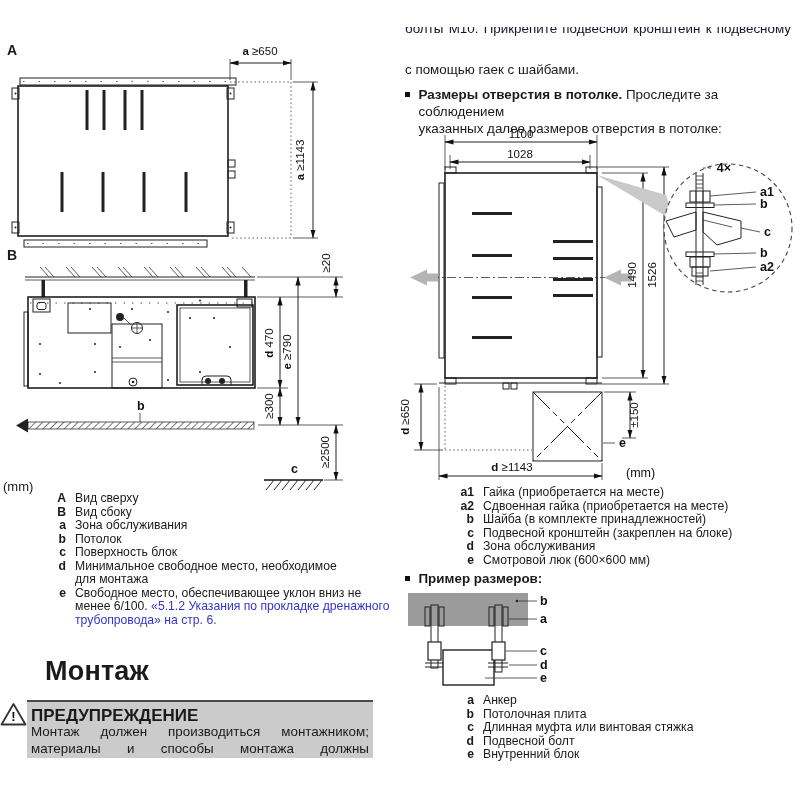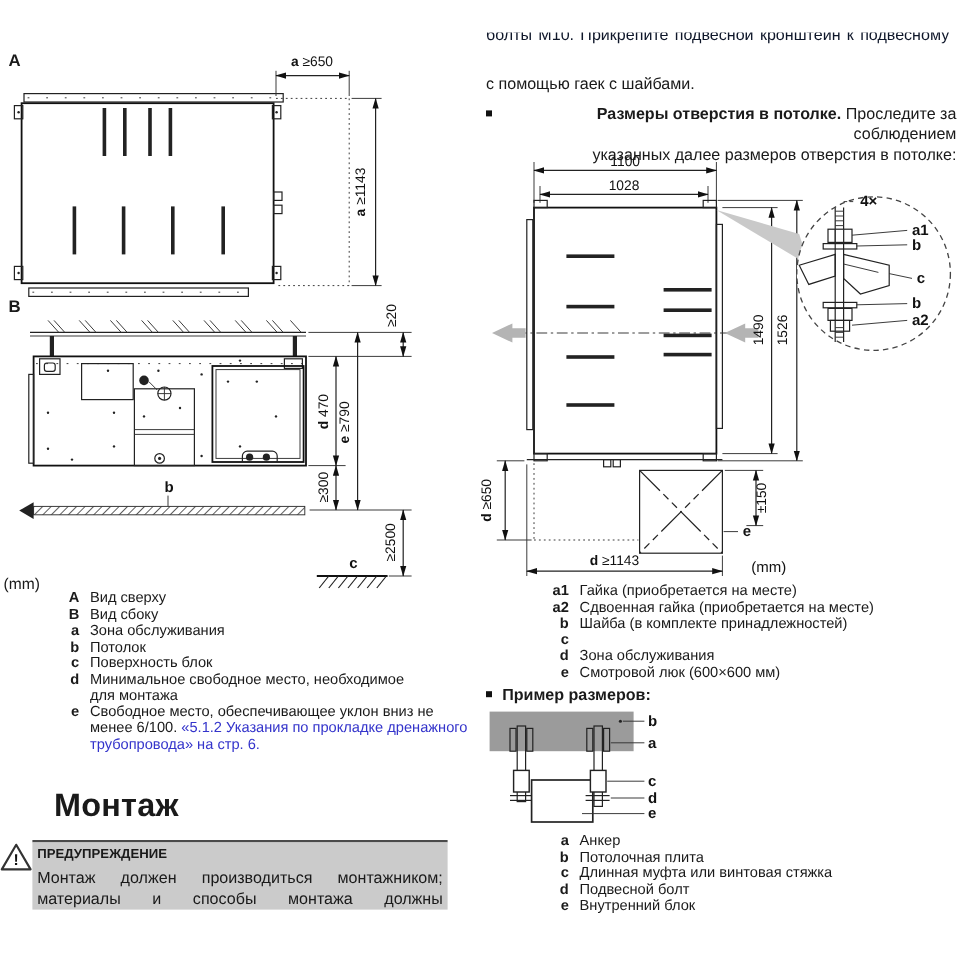--- a/index.html
+++ b/index.html
@@ -4,31 +4,31 @@
 <style>
   html,body{margin:0;padding:0;background:#fff;}
   body{font-family:"Liberation Sans",sans-serif;color:#1a1a1a;}
   #page{position:relative;width:800px;height:800px;background:#fff;overflow:hidden;}
   .abs{position:absolute;}
   .txt{font-size:13.4px;line-height:17px;}
   .jl{text-align:justify;text-align-last:justify;}
   .b{font-weight:bold;}
   .clipline{height:11px;overflow:hidden;color:#0f172a;}
   .clipline>div{margin-top:-7px;}
-  .bullet{display:flex;align-items:flex-start;text-align:right;}
+  .bullet{display:flex;align-items:flex-start;}
   .bullet-sq{width:4.5px;height:4.5px;background:#111;margin-top:6px;margin-right:9px;flex:none;}
   .legend{font-size:12.2px;line-height:13.5px;}
   .lrow{display:flex;align-items:flex-start;}
   .lkey{flex:none;text-align:right;font-weight:bold;padding-right:9px;}
   .w14{width:14px;}
   .w22{width:22px;}
   .ltxt{display:block;}
   .link{color:#3434cb;text-align:right;}
   .h1{font-size:27px;font-weight:bold;letter-spacing:.2px;}
-  .warn-title{font-size:11px;font-weight:bold;}
+  .warn-title{font-size:17px;font-weight:bold;}
   .mm{font-size:13px;}
   svg text{font-family:"Liberation Sans",sans-serif;fill:#111;}
   .dim{font-size:11.5px;}
   .l{font-weight:bold;}
   .lab{font-size:12.5px;font-weight:bold;}
   .s1{stroke:#222;stroke-width:1;fill:none;}
   .s15{stroke:#111;stroke-width:1.5;fill:none;}
   .thin{stroke:#333;stroke-width:.8;fill:none;}
   .dot{stroke-dasharray:1.5 2.6;}
   .dd{stroke-dasharray:9 3 2 3;}
@@ -414,20 +414,21 @@
     <div class="lrow">
         <span class="lkey w22">a2</span>
         <span class="ltxt">Сдвоенная гайка (приобретается на месте)</span>
       </div>
     <div class="lrow">
         <span class="lkey w22">b</span>
         <span class="ltxt">Шайба (в комплекте принадлежностей)</span>
       </div>
     <div class="lrow">
         <span class="lkey w22">c</span>
+        <span class="ltxt">Подвесной кронштейн (закреплен на блоке)</span>
       </div>
     <div class="lrow">
         <span class="lkey w22">d</span>
         <span class="ltxt">Зона обслуживания</span>
       </div>
     <div class="lrow">
         <span class="lkey w22">e</span>
         <span class="ltxt">Смотровой люк (600×600 мм)</span>
       </div>
   </div>

